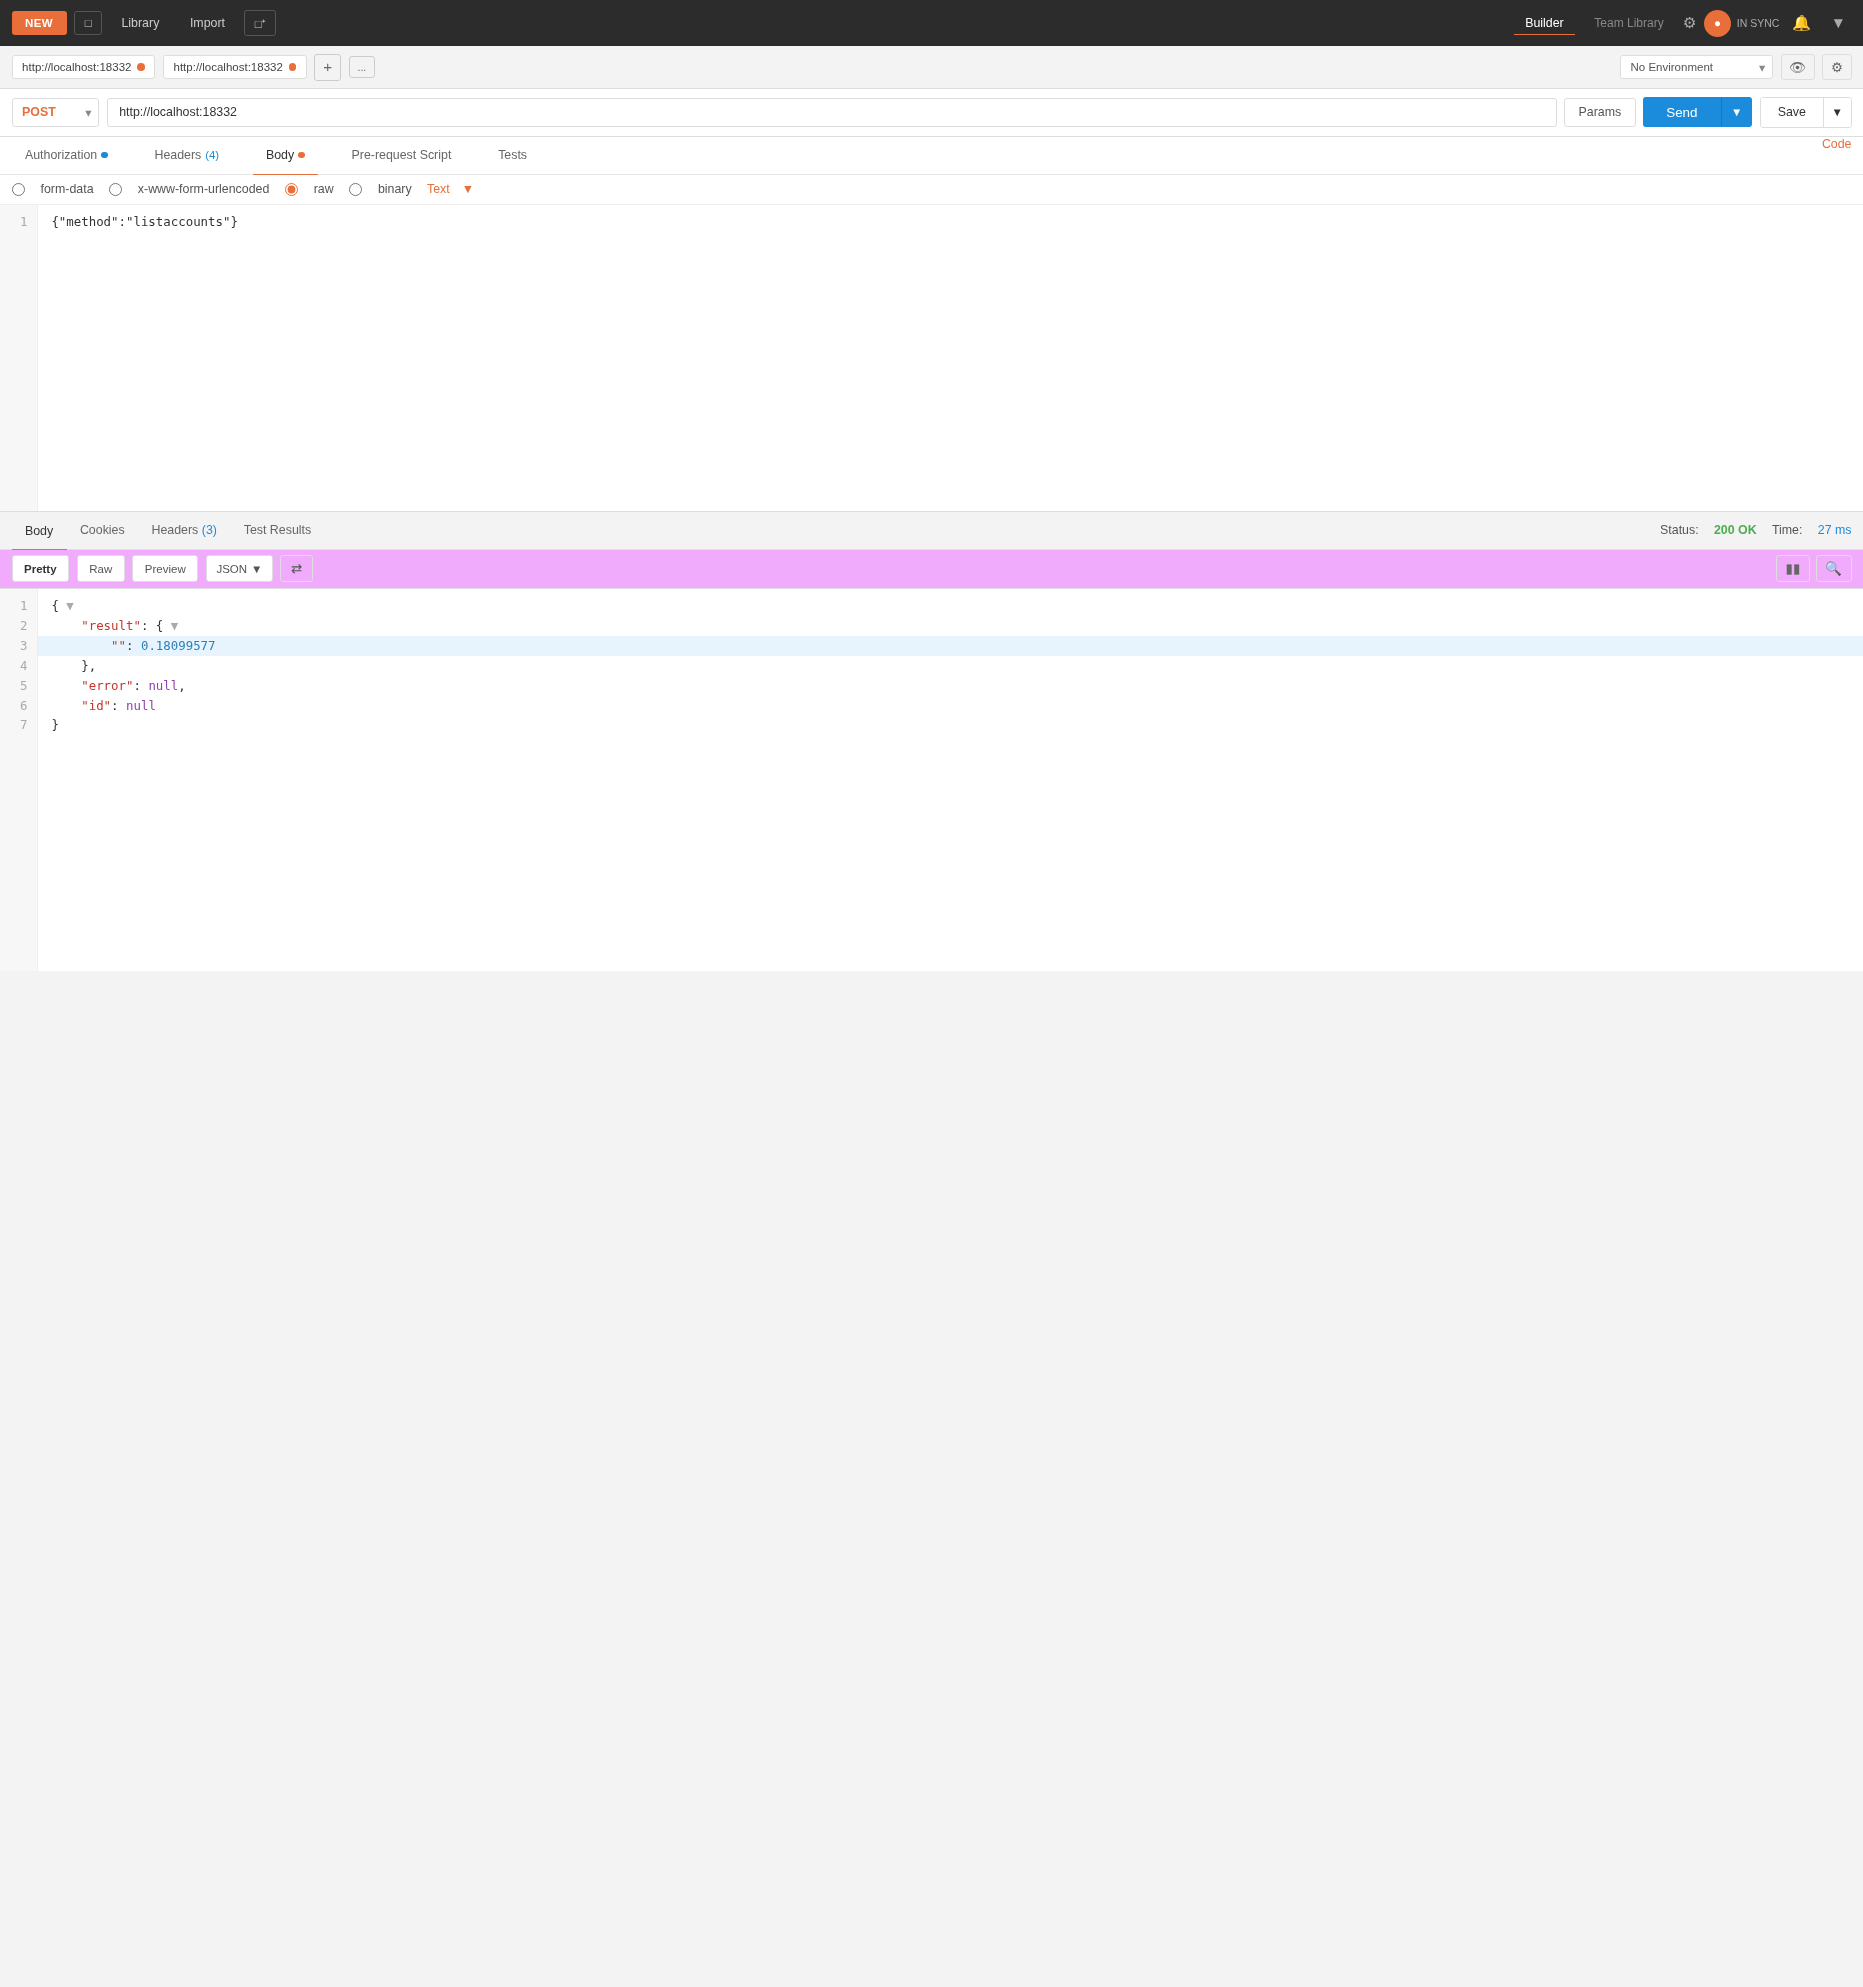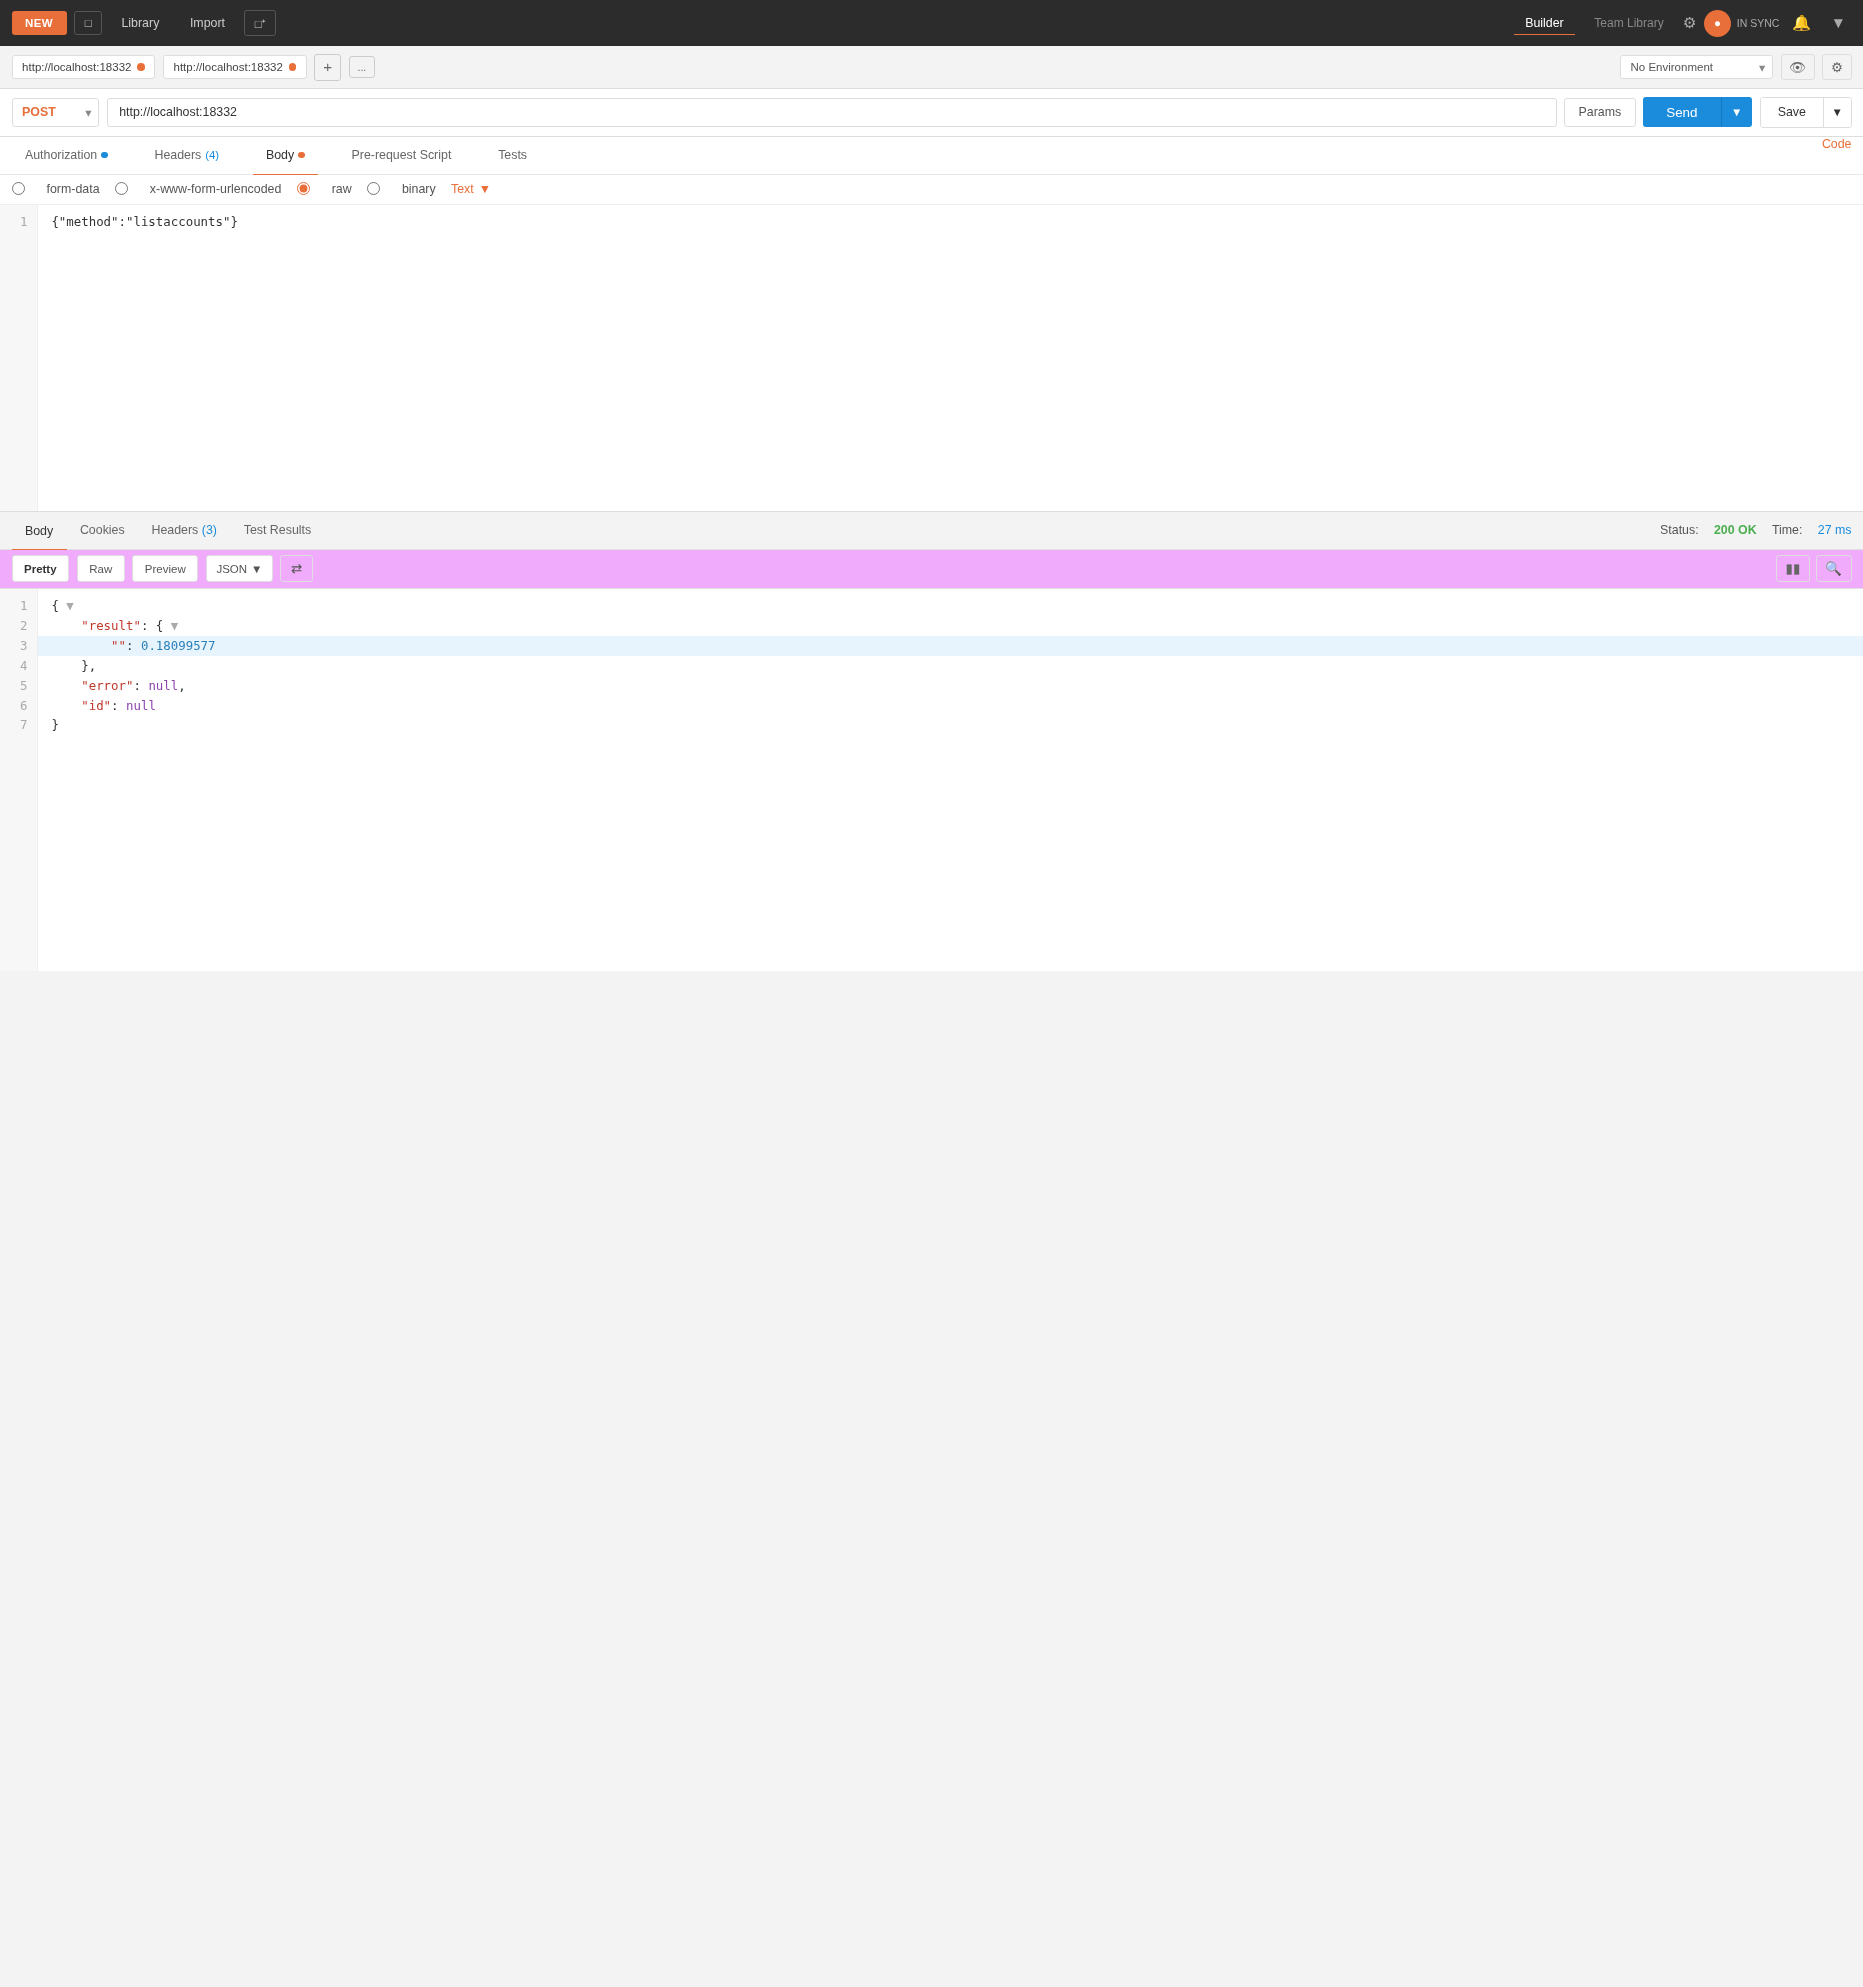--- a/index.html
+++ b/index.html
@@ -329,34 +329,34 @@
     .body-options {
       background: #fff;
       padding: 7.6px 11.5px;
       display: flex;
       align-items: center;
       gap: 15.3px;
       border-bottom: 1px solid #eee;
     }
     .radio-option {
       display: flex;
-      align-items: flex-start;
-      gap: 22px;
+      align-items: flex-end;
+      gap: 16px;
       cursor: pointer;
       font-size: 12.4px;
       color: #555;
     }
     .radio-option input[type=radio] {
       cursor: pointer;
       accent-color: #e86f3a;
     }
     .text-dropdown {
       display: flex;
       align-items: center;
-      gap: 5px;
+      gap: 12px;
       color: #e86f3a;
       font-size: 12.4px;
       cursor: pointer;
       background: transparent;
       border: none;
     }
 
     
     .editor-area {
       background: #fff;

